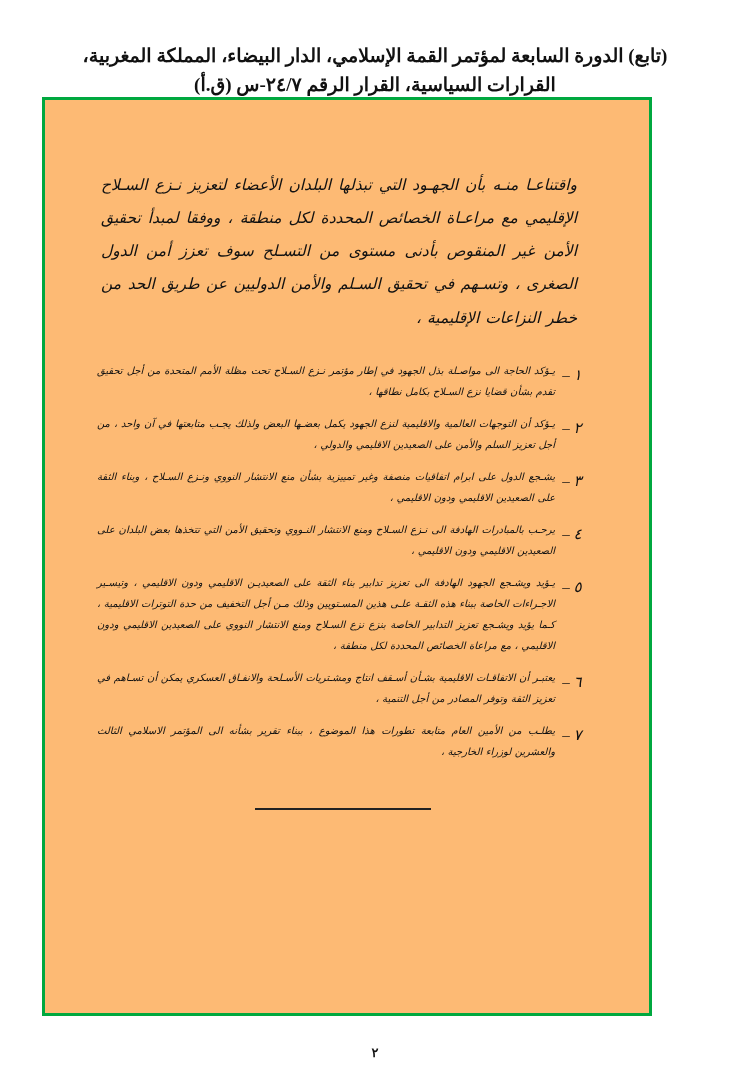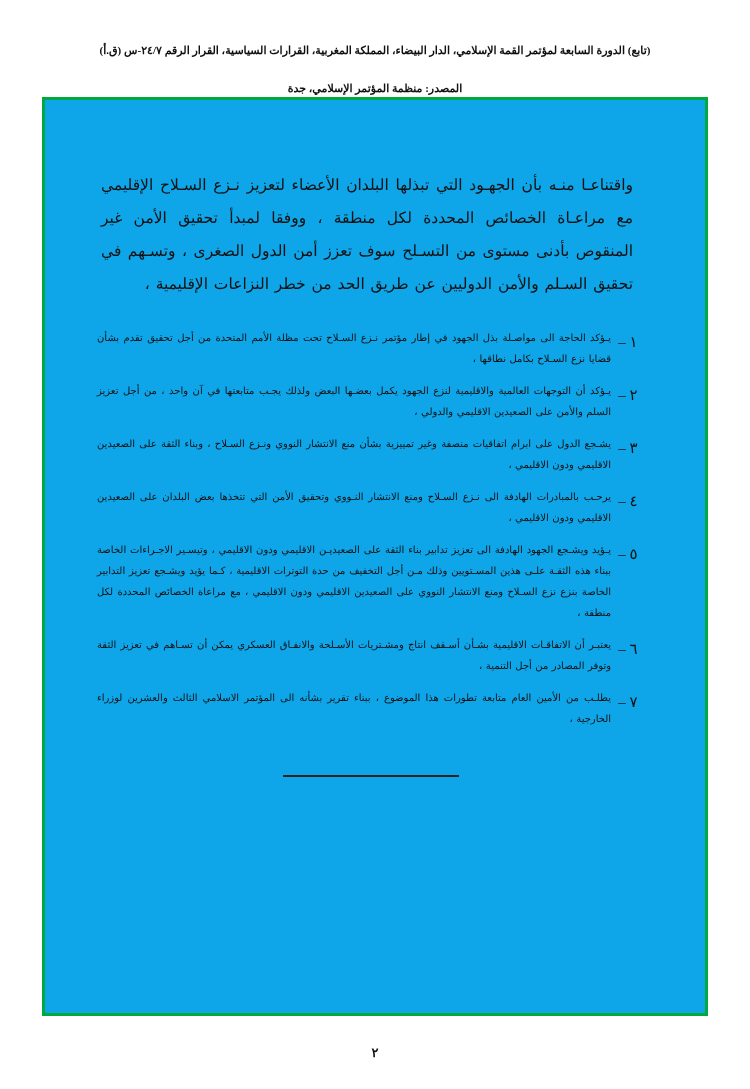--- a/index.html
+++ b/index.html
@@ -22,41 +22,42 @@
   
   .doc-header {
     position: absolute;
     top: 42px;
     left: 0;
     right: 0;
     text-align: center;
     direction: rtl;
   }
   .doc-header .header-line {
-    font-size: 11px;
+    font-size: 19px;
     font-weight: bold;
     letter-spacing: 0;
     line-height: 1.5;
     padding: 0 46px;
   }
   .doc-header .source-line {
     font-size: 11px;
     font-weight: bold;
     margin-top: 23px;
   }
   
   .frame {
     position: absolute;
     top: 97px;
     left: 42px;
-    width: 666px;
+    width: 610px;
     height: 919px;
     border: 3px solid #00a83f;
     box-sizing: border-box;
-    background: #0ea5e9;
+    background: #fdba74;
+    font-style: italic;
   }
   .frame-inner {
     position: absolute;
     inset: 0;
     padding: 52px 60px 20px 52px;
     box-sizing: border-box;
     direction: rtl;
   }
   
   .preamble {

